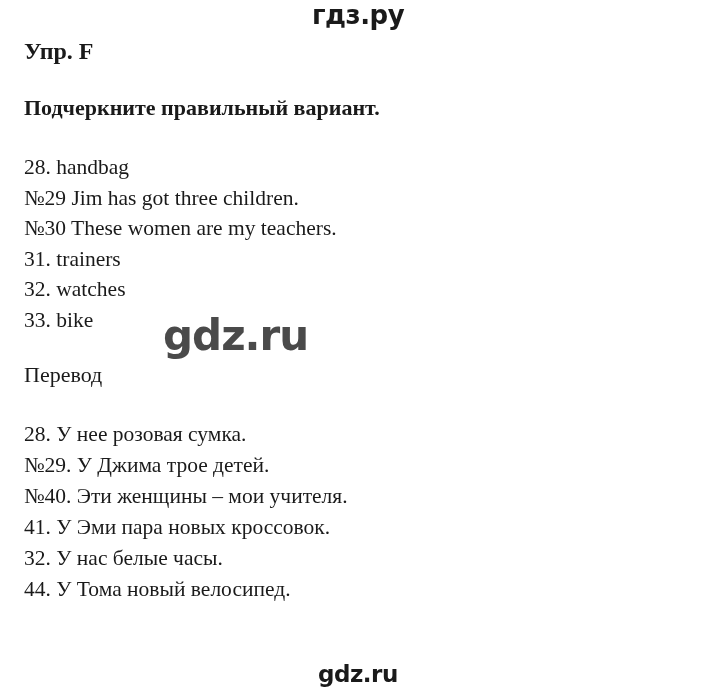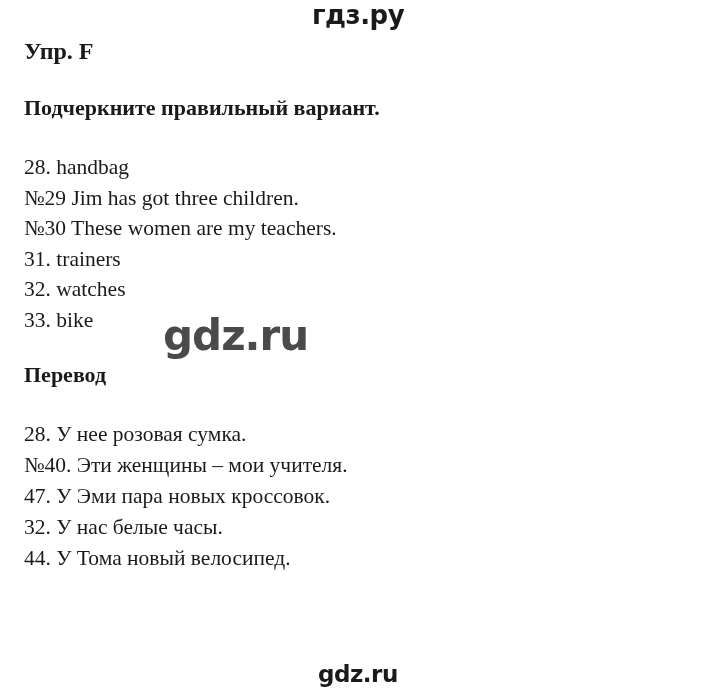--- a/index.html
+++ b/index.html
@@ -74,21 +74,21 @@
   .answers {
     font-size: 21.5px;
     line-height: 30.5px;
     margin-bottom: 26px;
     margin-top: 12px;
   }
   .answers .line {
     white-space: pre;
   }
   .section-heading {
-    font-weight: bold;
+    font-weight: normal;
     font-size: 22px;
     line-height: 28px;
     margin-top: 26px;
     margin-bottom: 30px;
   }
   .translation {
     font-size: 21.5px;
     line-height: 31px;
   }
   .translation .line {
@@ -114,22 +114,23 @@
       <div class="line">№30 These women are my teachers.</div>
       <div class="line">31. trainers</div>
       <div class="line">32. watches</div>
       <div class="line">33. bike</div>
     </div>
 
     <div class="section-heading">Перевод</div>
 
     <div class="translation">
       <div class="line">28. У нее розовая сумка.</div>
+      <div class="line">№29. У Джима трое детей.</div>
       <div class="line">№40. Эти женщины – мои учителя.</div>
-      <div class="line">47. У Эми пара новых кроссовок.</div>
+      <div class="line">41. У Эми пара новых кроссовок.</div>
       <div class="line">32. У нас белые часы.</div>
       <div class="line">44. У Тома новый велосипед.</div>
     </div>
 
   </div>
 
   <div class="watermark">gdz.ru</div>
 
   <div class="bottom-logo">gdz.ru</div>
 

